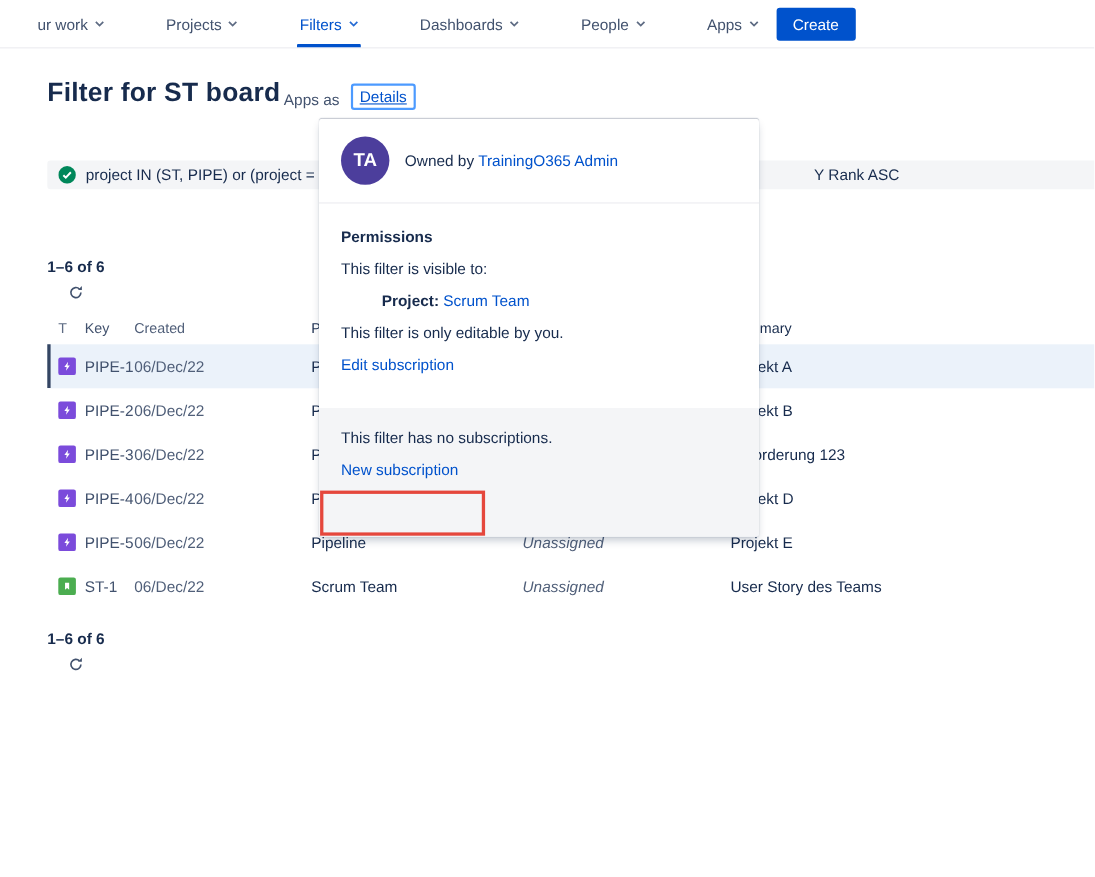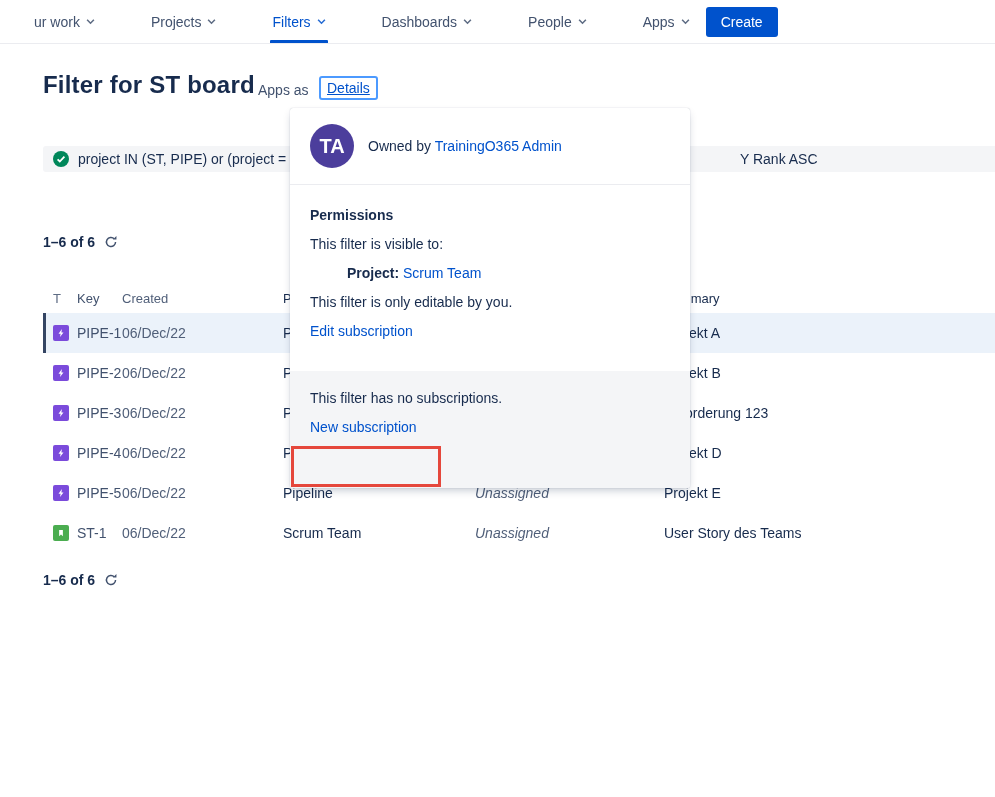--- a/index.html
+++ b/index.html
@@ -53,21 +53,21 @@
     position:absolute; left:43px; top:146px; width:952px; height:26px;
     background:#F4F5F7; border-radius:3px 0 0 3px;
     display:flex; align-items:center; font-size:14px; color:#172B4D; z-index:1;
   }
   .check-icon { display:flex; margin:0 9px 0 10px; }
   .query-right { position:absolute; left:697px; top:5px; }
 
   
   .pagination {
     position:absolute; left:43px; display:flex; align-items:center; gap:9px;
-    font-size:14px; font-weight:700; color:#172B4D;
+    font-size:14px; font-weight:700; color:#172B4D;flex-direction:column;
   }
   .pagination.top { top:234px; }
   .pagination.bottom { top:572px; }
   .refresh-btn { display:flex; background:none; border:none; padding:0; cursor:pointer; }
 
   
   .issue-table { position:absolute; left:43px; top:283px; width:952px; z-index:1; }
   .t-header, .t-row { display:flex; align-items:center; padding-left:10px; }
   .t-header { height:30px; font-size:13px; color:#5E6C84; }
   .t-row { height:40px; font-size:14px; cursor:pointer; }
@@ -92,21 +92,21 @@
     background:#fff; border-radius:3px; z-index:10;
     box-shadow:0 4px 8px -2px rgba(9,30,66,.25), 0 0 1px rgba(9,30,66,.31);
     font-size:14px; color:#172B4D;
   }
   .owner-section {
     height:77px; display:flex; align-items:center; padding:0 20px;
     border-bottom:1px solid #EBECF0;
   }
   .avatar {
     width:44px; height:44px; border-radius:50%; background:#4C3E9C; color:#fff;
-    font-size:20px; font-weight:600; display:flex; align-items:center;
+    font-size:17px; font-weight:600; display:flex; align-items:center;
     justify-content:center; margin-right:14px; flex:none;
   }
   .blue-link { color:#0052CC; text-decoration:none; cursor:pointer; }
   .permissions-section { height:186px; padding:22px 20px 0; }
   .permissions-section h3, .subscriptions-section h3 {
     margin:0 0 13px; font-size:14px; color:#172B4D;
   }
   .permissions-section h3 { font-weight:600; }
   .subscriptions-section h3 { font-weight:700; }
   .popup-line { margin:0 0 13px; }

